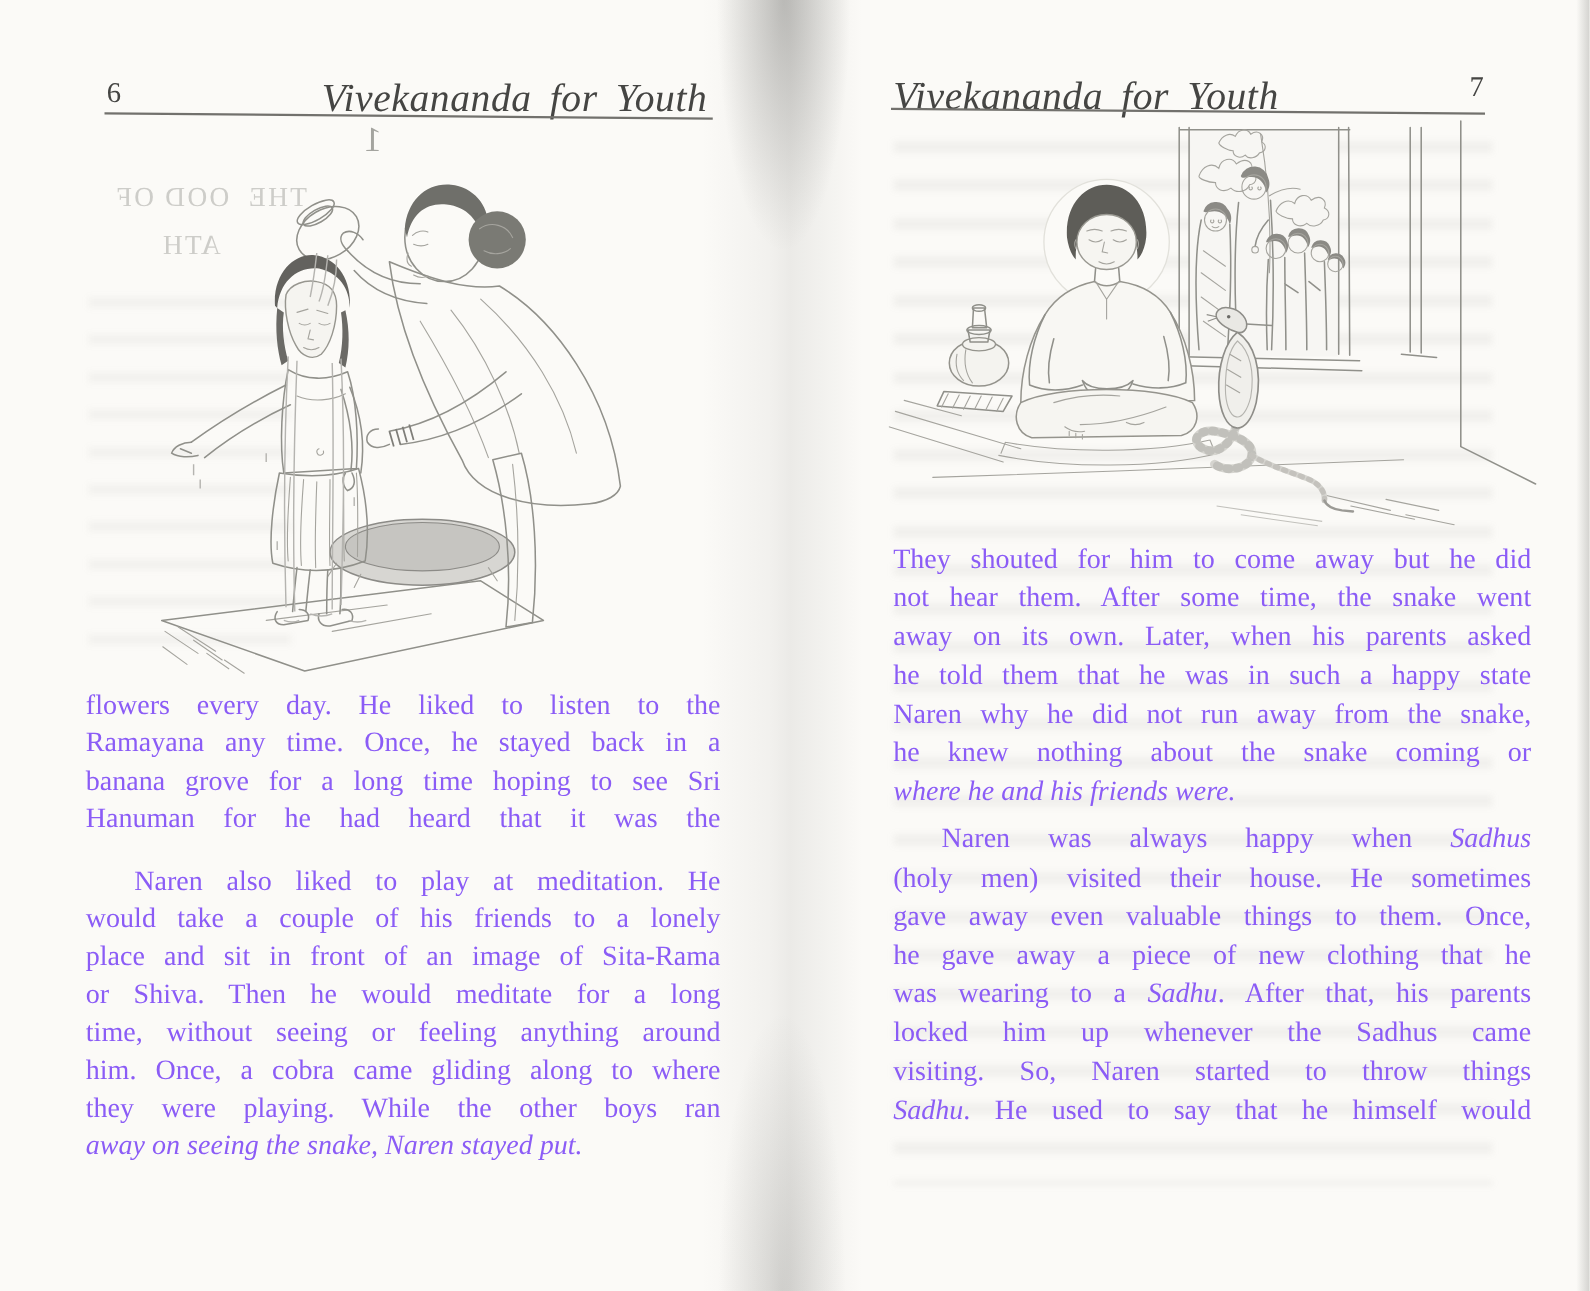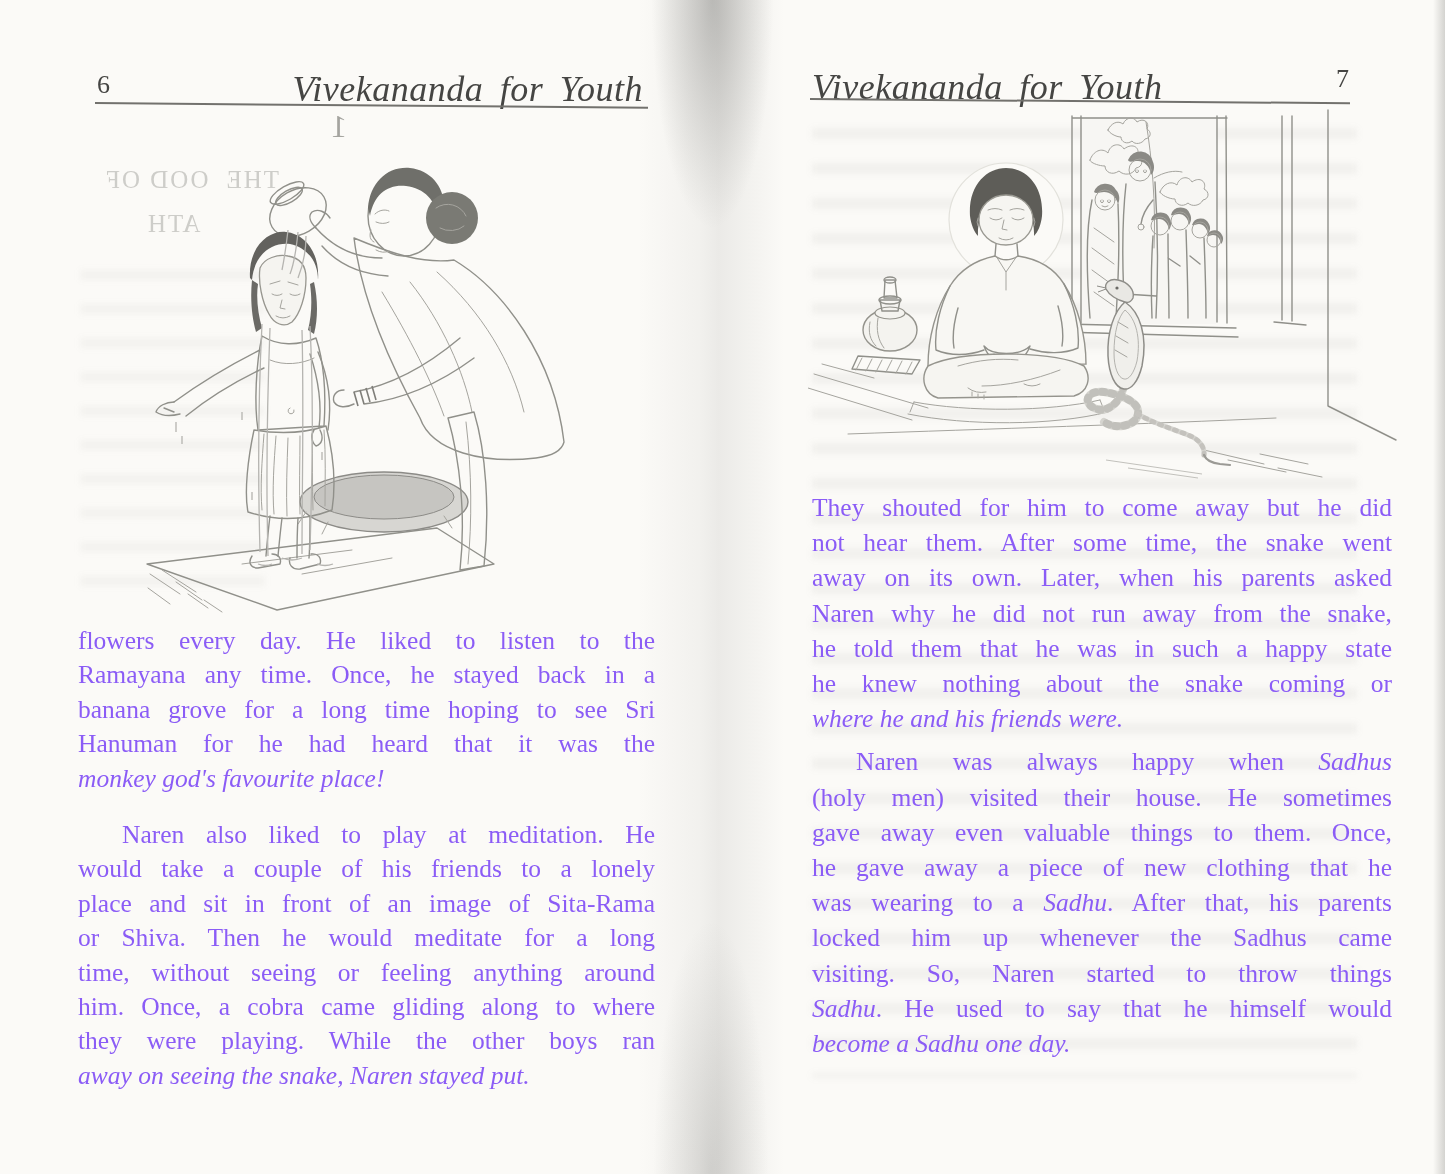--- a/index.html
+++ b/index.html
@@ -139,21 +139,20 @@
         <path d="M190,446 q10,4 20,0 M225,452 q8,3 16,0 M166,452 q8,3 14,0"></path>
       </g>
     </svg>
 
     <div class="textcol textcol-left">
         <div class="para">
           <div class="line"><span>flowers every day. He liked to listen to the</span></div>
           <div class="line"><span>Ramayana any time. Once, he stayed back in a</span></div>
           <div class="line"><span>banana grove for a long time hoping to see Sri</span></div>
           <div class="line"><span>Hanuman for he had heard that it was the</span></div>
-          <div class="line last"><span>monkey god's favourite place!</span></div>
         </div>
         <div class="para">
           <div class="line indent"><span>Naren also liked to play at meditation. He</span></div>
           <div class="line"><span>would take a couple of his friends to a lonely</span></div>
           <div class="line"><span>place and sit in front of an image of Sita-Rama</span></div>
           <div class="line"><span>or Shiva. Then he would meditate for a long</span></div>
           <div class="line"><span>time, without seeing or feeling anything around</span></div>
           <div class="line"><span>him. Once, a cobra came gliding along to where</span></div>
           <div class="line"><span>they were playing. While the other boys ran</span></div>
           <div class="line last"><span>away on seeing the snake, Naren stayed put.</span></div>
@@ -257,34 +256,33 @@
         <path d="M298,180 l-9,-2 M298,181 l-8,3" stroke="#8e8d88" stroke-width="1" fill="none"></path>
         <path d="M298,352 l96,14 M320,360 l70,10" stroke="#c2c1bc" stroke-width="1" fill="none"></path>
       </g>
     </svg>
 
     <div class="textcol textcol-right">
         <div class="para">
           <div class="line"><span>They shouted for him to come away but he did</span></div>
           <div class="line"><span>not hear them. After some time, the snake went</span></div>
           <div class="line"><span>away on its own. Later, when his parents asked</span></div>
+          <div class="line"><span>he told them that he was in such a happy state</span></div>
           <div class="line"><span>Naren why he did not run away from the snake,</span></div>
-          <div class="line"><span>he told them that he was in such a happy state</span></div>
           <div class="line"><span>he knew nothing about the snake coming or</span></div>
           <div class="line last"><span>where he and his friends were.</span></div>
         </div>
         <div class="para">
           <div class="line indent"><span>Naren was always happy when </span><i>Sadhus</i></div>
           <div class="line"><span>(holy men) visited their house. He sometimes</span></div>
           <div class="line"><span>gave away even valuable things to them. Once,</span></div>
           <div class="line"><span>he gave away a piece of new clothing that he</span></div>
           <div class="line"><span>was wearing to a </span><i>Sadhu</i><span>. After that, his parents</span></div>
           <div class="line"><span>locked him up whenever the Sadhus came</span></div>
           <div class="line"><span>visiting. So, Naren started to throw things</span></div>
           <div class="line"><i>Sadhu</i><span>. He used to say that he himself would</span></div>
-          <div class="line last"><span>become a Sadhu one day.</span></div>
         </div>
       </div>
   </section>
 
   <div class="gutter"></div>
   <div class="edge-right"></div>
 </div>
 
 </body></html>

